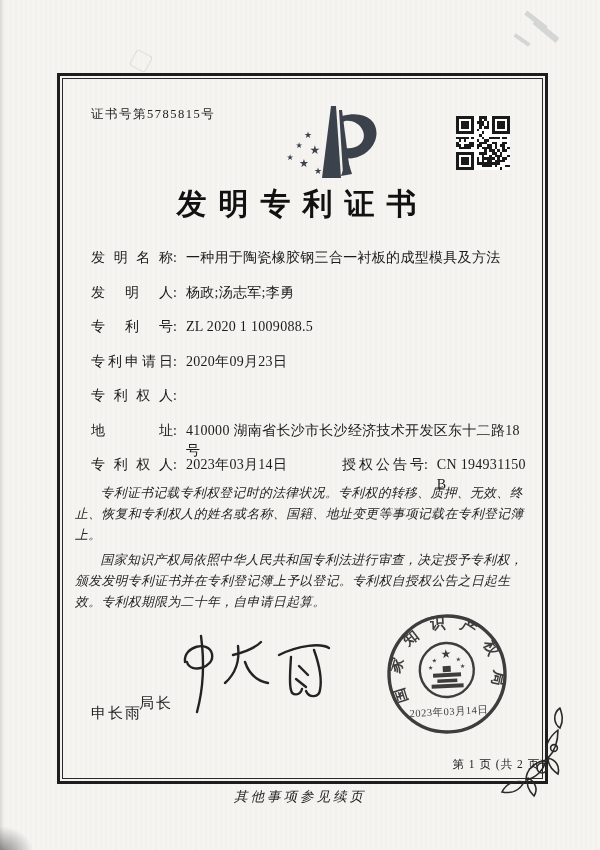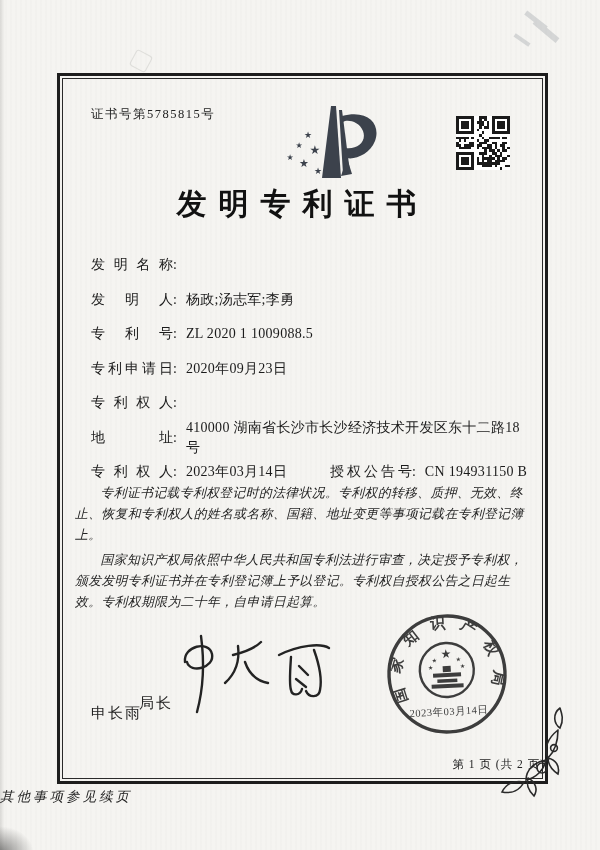--- a/index.html
+++ b/index.html
@@ -29,43 +29,43 @@
 
   .cert-no{position:absolute;left:31px;top:30px;font-size:12.5px;letter-spacing:1.5px;color:#222;}
 
   .logo{position:absolute;left:215px;top:28px;width:104px;height:78px;}
   .qr{position:absolute;left:396px;top:40px;width:54px;height:54px;}
 
   .title{position:absolute;left:0;top:108px;width:100%;text-align:center;
     font-size:30px;font-weight:bold;letter-spacing:12px;color:#111;}
 
   .rows{position:absolute;left:31px;top:172px;width:440px;}
-  .row{display:flex;align-items:center;height:34.5px;font-size:14px;line-height:20px;color:#1b1b1b;}
+  .row{display:flex;align-items:flex-start;height:34.5px;font-size:14px;line-height:20px;color:#1b1b1b;}
   .lbl{display:inline-block;width:82px;text-align:justify;text-align-last:justify;flex:none;}
   .colon{flex:none;margin-right:9px;}
   .val{letter-spacing:0.3px;}
-  .pair2{display:flex;margin-left:24px;}
+  .pair2{display:flex;margin-left:36px;}
   .val-narrow{width:120px;flex:none;}
 
   .paras{position:absolute;left:15px;top:407px;width:458px;
     font-size:12.8px;line-height:21px;font-style:italic;color:#242424;letter-spacing:0.4px;}
   .paras p{margin:0;text-indent:2em;}
   .paras p + p{margin-top:4px;}
 
   .sig-title{position:absolute;left:31px;top:618px;font-size:15px;letter-spacing:2px;margin-left:48px;}
   .sig-name{position:absolute;left:31px;top:628px;font-size:15px;letter-spacing:2px;}
   .sig-script{position:absolute;left:103px;top:552px;width:170px;height:90px;}
 
   .seal{position:absolute;left:321px;top:532px;width:132px;height:132px;opacity:.92;}
 
   .page-info{position:absolute;left:0;top:681px;width:100%;text-align:right;font-size:11.5px;letter-spacing:1px;color:#222;}
 
   .flourish{position:absolute;left:438px;top:628px;width:68px;height:96px;}
 
-  .footer-note{position:absolute;left:0;top:788px;width:600px;text-align:left;
+  .footer-note{position:absolute;left:0;top:788px;width:600px;text-align:center;
     font-size:13.5px;font-style:italic;letter-spacing:3px;color:#1e1e1e;}
 
   svg text.star{font-family:"DejaVu Sans",sans-serif;}
 </style>
 </head>
 <body>
 
 <div class="page">
 
   <div class="hatch">
@@ -230,20 +230,21 @@
           <rect x="17" y="20" width="1" height="1"></rect>
         </g>
     </svg>
 
     <div class="title">发明专利证书</div>
 
     <div class="rows">
       <div class="row">
         <span class="lbl">发明名称</span>
           <span class="colon">:</span>
+        <span class="val">一种用于陶瓷橡胶钢三合一衬板的成型模具及方法</span>
       </div>
       <div class="row">
         <span class="lbl">发明人</span>
           <span class="colon">:</span>
         <span class="val">杨政;汤志军;李勇</span>
       </div>
       <div class="row">
         <span class="lbl">专利号</span>
           <span class="colon">:</span>
         <span class="val">ZL 2020 1 1009088.5</span>

